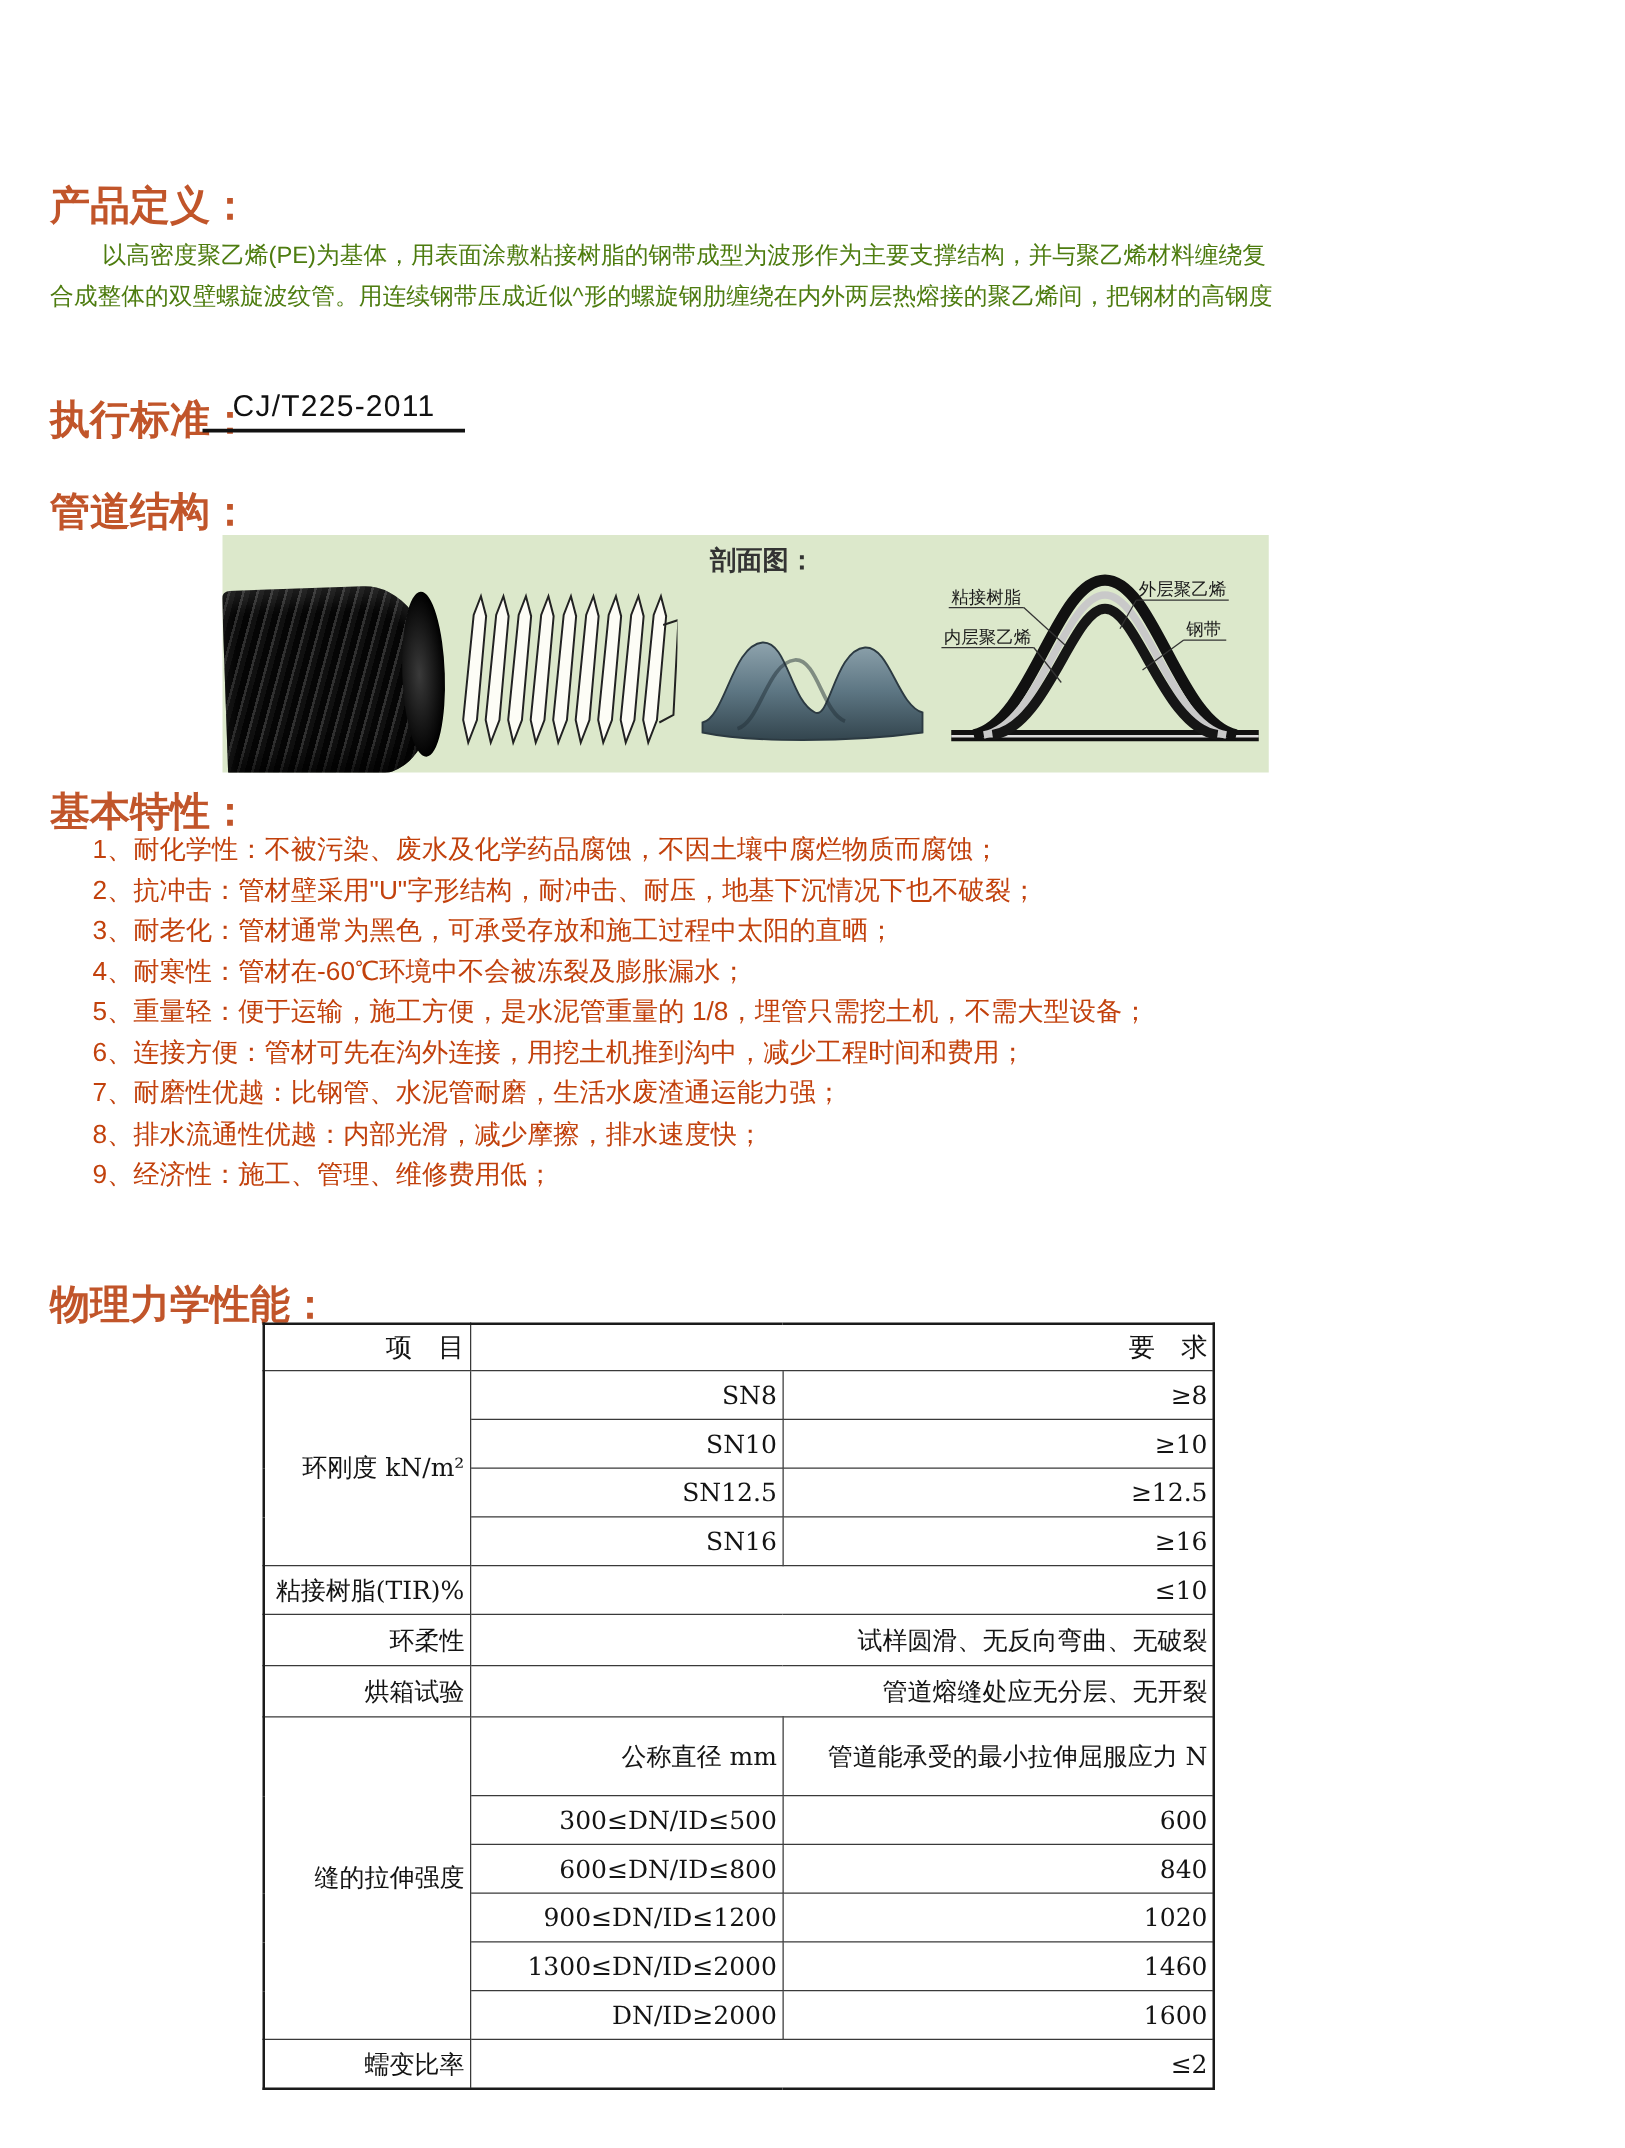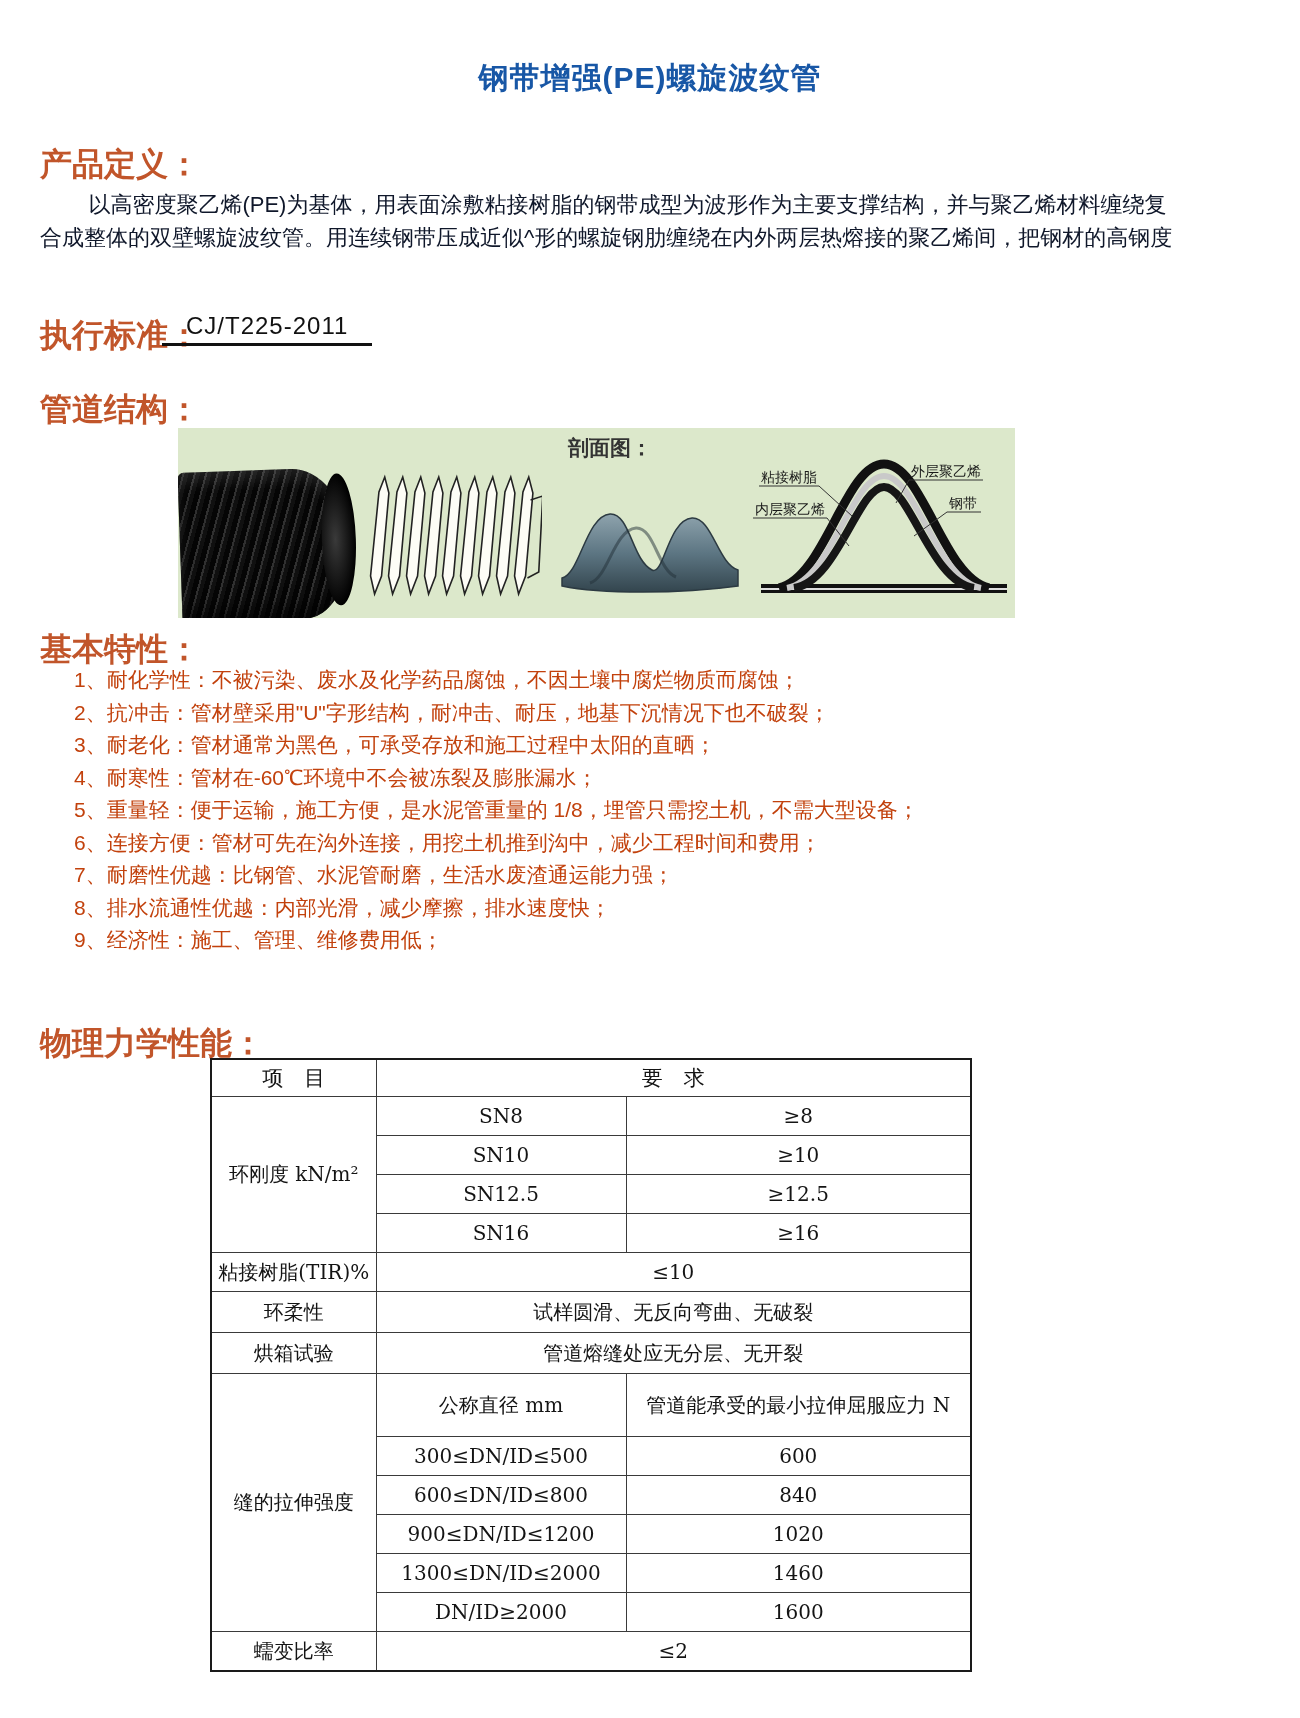--- a/index.html
+++ b/index.html
@@ -9,21 +9,21 @@
   .doc-title{position:absolute;top:58px;left:0;width:100%;text-align:center;
              font-size:30px;font-weight:bold;color:#1857a6;letter-spacing:1px;}
 
   .h-orange{position:absolute;left:40px;font-size:32px;font-weight:bold;color:#c1552a;}
   .h-def{top:143px}
   .h-std{top:314px}
   .h-struct{top:388px}
   .h-feat{top:628px}
   .h-phys{top:1022px}
 
-  .para{position:absolute;left:40px;top:188px;width:1226px;font-size:22px;line-height:33px;color:#0f172a;}
+  .para{position:absolute;left:40px;top:188px;width:1226px;font-size:19px;line-height:33px;color:#4d7c0f;}
   .para div{white-space:nowrap;}
   .para .l1{text-indent:2.2em;}
 
   .std-line{position:absolute;left:162px;top:312px;font-size:24px;font-weight:normal;color:#111;}
   .std-value{display:inline-block;border-bottom:3px solid #111;padding:0 24px 3px 24px;letter-spacing:1px;}
 
   
   .panel{position:absolute;left:178px;top:428px;width:837px;height:190px;background:#dce8cb;overflow:hidden;}
   .sect-label{position:absolute;left:374px;top:6px;font-size:21px;font-weight:bold;color:#333;margin-left:16px;}
 
@@ -40,33 +40,32 @@
   .svg-cross{position:absolute;left:575px;top:20px;}
   .svg-cross text{font-size:14px;fill:#1a1a1a;font-family:"Liberation Sans",sans-serif;}
 
   .features{position:absolute;left:74px;top:664px;width:1200px;font-size:21px;line-height:32.5px;color:#c2410c;}
   .features div{white-space:nowrap;}
 
   
   .props-wrap{position:absolute;left:210px;top:1058px;}
   table.props{border-collapse:collapse;table-layout:fixed;width:760px;
       font-family:"DejaVu Serif",serif;font-size:20px;color:#141414;border:2px solid #1a1a1a;}
-  table.props td{border:1px solid #3a3a3a;text-align:center;vertical-align:middle;padding:0 4px;}
+  table.props td{border:1px solid #3a3a3a;text-align:right;vertical-align:middle;padding:0 4px;}
   .r-hdr td{height:36px;border-bottom:3px solid #1a1a1a;font-size:21px;}
   .r38 td{height:38px;}
   .r40 td{height:40px;}
   .r62 td{height:62px;}
   .sec td{border-top:2px solid #1a1a1a;}
 </style>
 </head>
 <body>
 
 <div class="page">
 
-  <div class="doc-title">钢带增强(PE)螺旋波纹管</div>
 
   <div class="h-orange h-def">产品定义：</div>
   <div class="para">
     <div class="l1">以高密度聚乙烯(PE)为基体，用表面涂敷粘接树脂的钢带成型为波形作为主要支撑结构，并与聚乙烯材料缠绕复</div>
     <div>合成整体的双壁螺旋波纹管。用连续钢带压成近似^形的螺旋钢肋缠绕在内外两层热熔接的聚乙烯间，把钢材的高钢度</div>
   </div>
 
   <div class="h-orange h-std">执行标准：</div>
   <div class="std-line">
     <span class="std-value">CJ/T225-2011</span>

